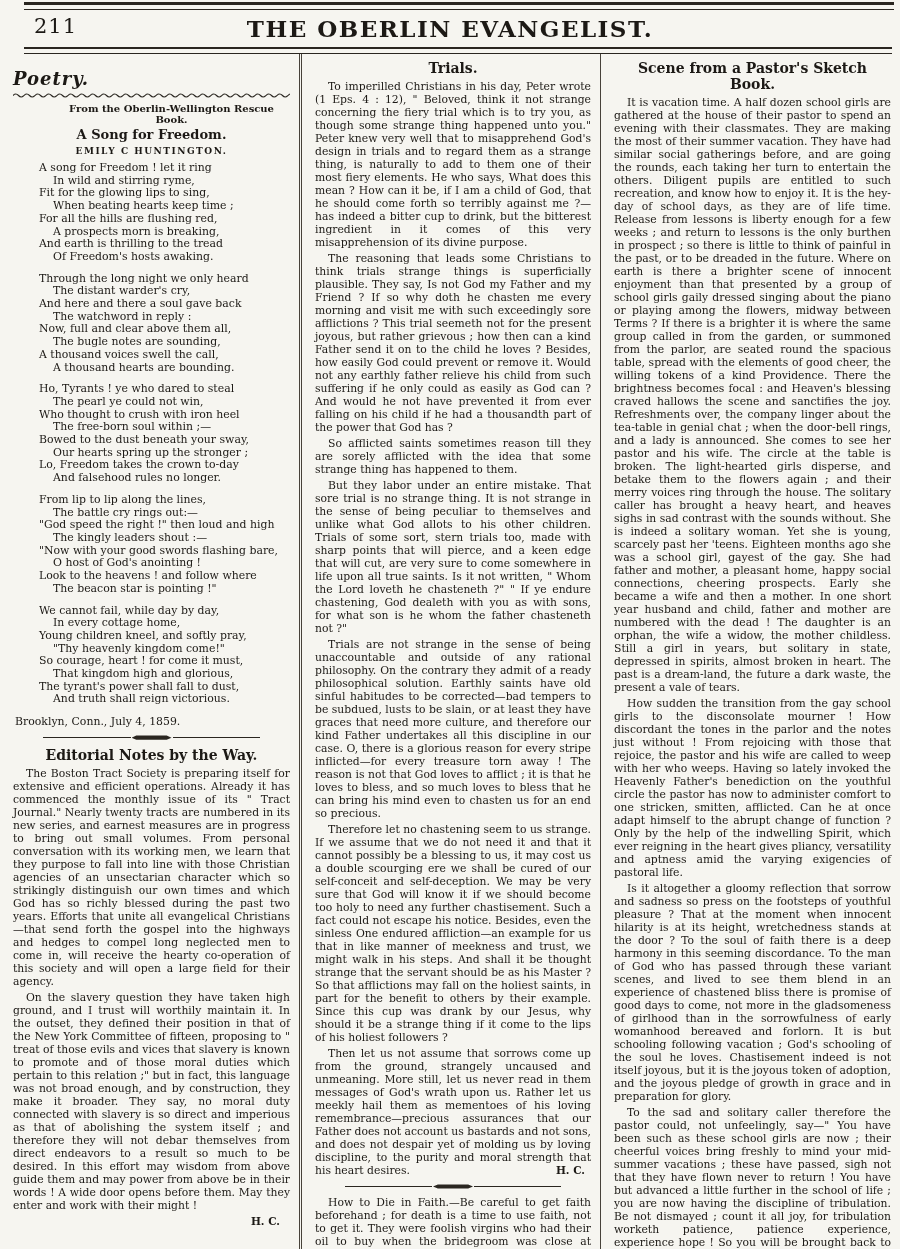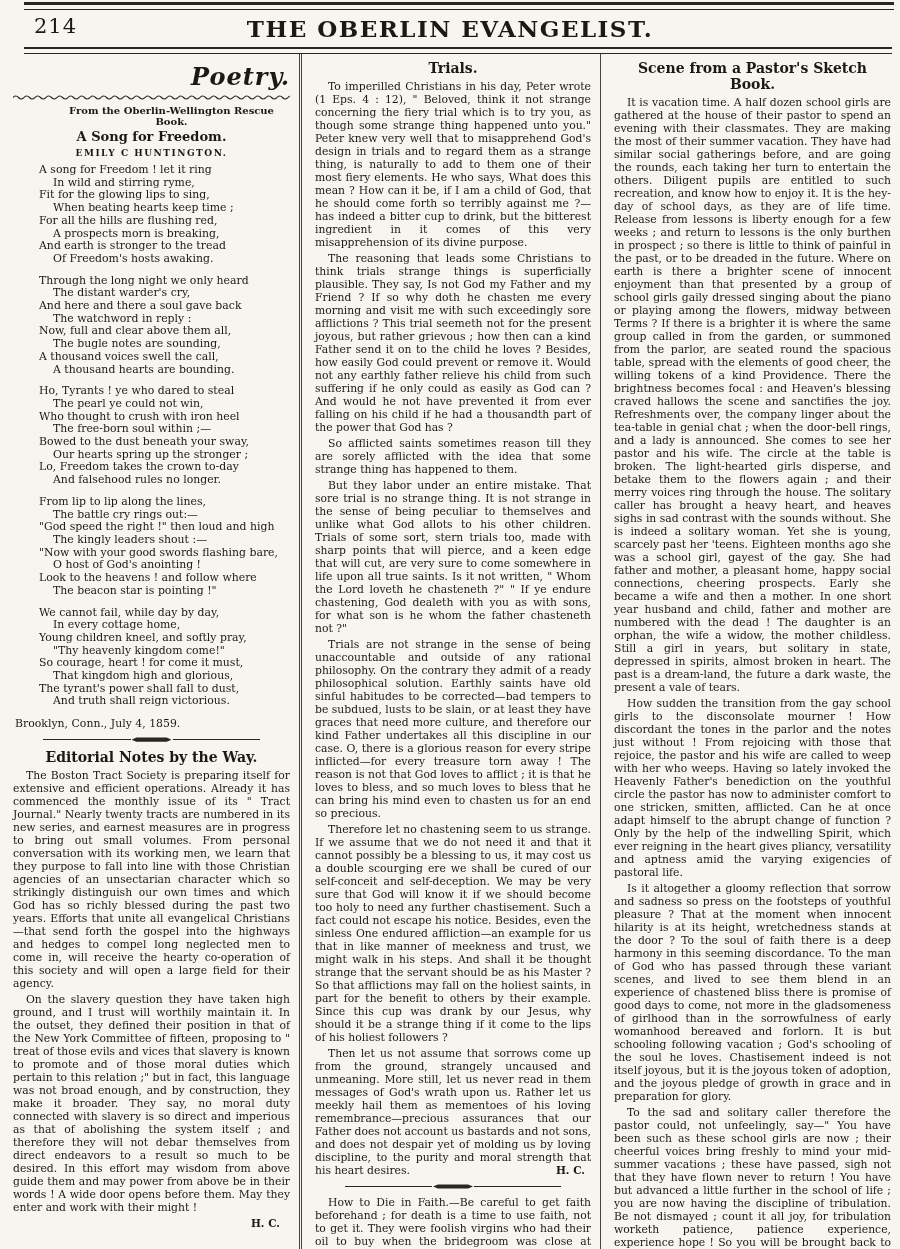--- a/index.html
+++ b/index.html
@@ -47,26 +47,26 @@
     align-items:start;
   }
   .col{
     padding:4px 9px 0 13px;
     box-sizing:border-box;
   }
   .col + .col{border-left:1px solid #47423a;}
   .col-mid{border-left:3px double #47423a !important;}
   
   .fraktur{
-    text-align:right;
-    font-size:24px;
+    text-align:left;
+    font-size:18px;
     font-weight:bold;
     font-style:italic;
     letter-spacing:1px;
-    margin:4px 0 3px 0;
+    margin:10px 0 3px 0;
   }
   .wavy{display:block;margin:0 0 4px 0;}
   .source-line{
     text-align:center;
     font-weight:bold;
     font-size:10px;
     padding-left:40px;
     margin:2px 0 1px 0;
   }
   .poem-title{
@@ -124,21 +124,21 @@
   }
 </style>
 </head>
 <body>
 
 <div class="page">
 
   <div class="top-rule"></div>
 
   <div class="masthead">
-    <span class="page-number">214</span>
+    <span class="page-number">211</span>
     <span class="paper-title">THE OBERLIN EVANGELIST.</span>
   </div>
 
   <div class="head-rule"></div>
 
   <div class="cols">
 
     <div class="col">
       <div class="fraktur">Poetry.</div>
       <svg class="wavy" width="100%" height="7">
@@ -153,21 +153,21 @@
       <div class="poem-title">A Song for Freedom.</div>
       <div class="poem-author">EMILY C HUNTINGTON.</div>
       <div class="poem">
           <div class="stanza">
             <div class="pline">A song for Freedom ! let it ring</div>
             <div class="pline ind">In wild and stirring ryme,</div>
             <div class="pline">Fit for the glowing lips to sing,</div>
             <div class="pline ind">When beating hearts keep time ;</div>
             <div class="pline">For all the hills are flushing red,</div>
             <div class="pline ind">A prospects morn is breaking,</div>
-            <div class="pline">And earth is stronger to the tread</div>
+            <div class="pline">And earth is thrilling to the tread</div>
             <div class="pline ind">Of Freedom's hosts awaking.</div>
           </div>
           <div class="stanza">
             <div class="pline">Through the long night we only heard</div>
             <div class="pline ind">The distant warder's cry,</div>
             <div class="pline">And here and there a soul gave back</div>
             <div class="pline ind">The watchword in reply :</div>
             <div class="pline">Now, full and clear above them all,</div>
             <div class="pline ind">The bugle notes are sounding,</div>
             <div class="pline">A thousand voices swell the call,</div>

